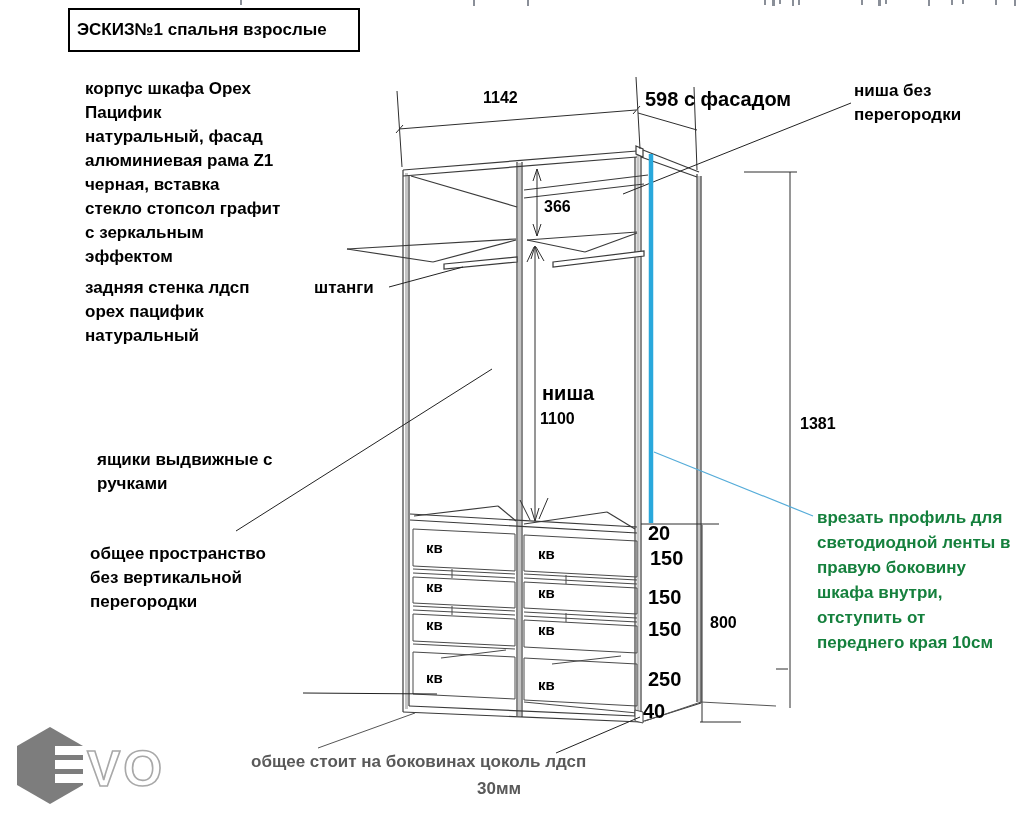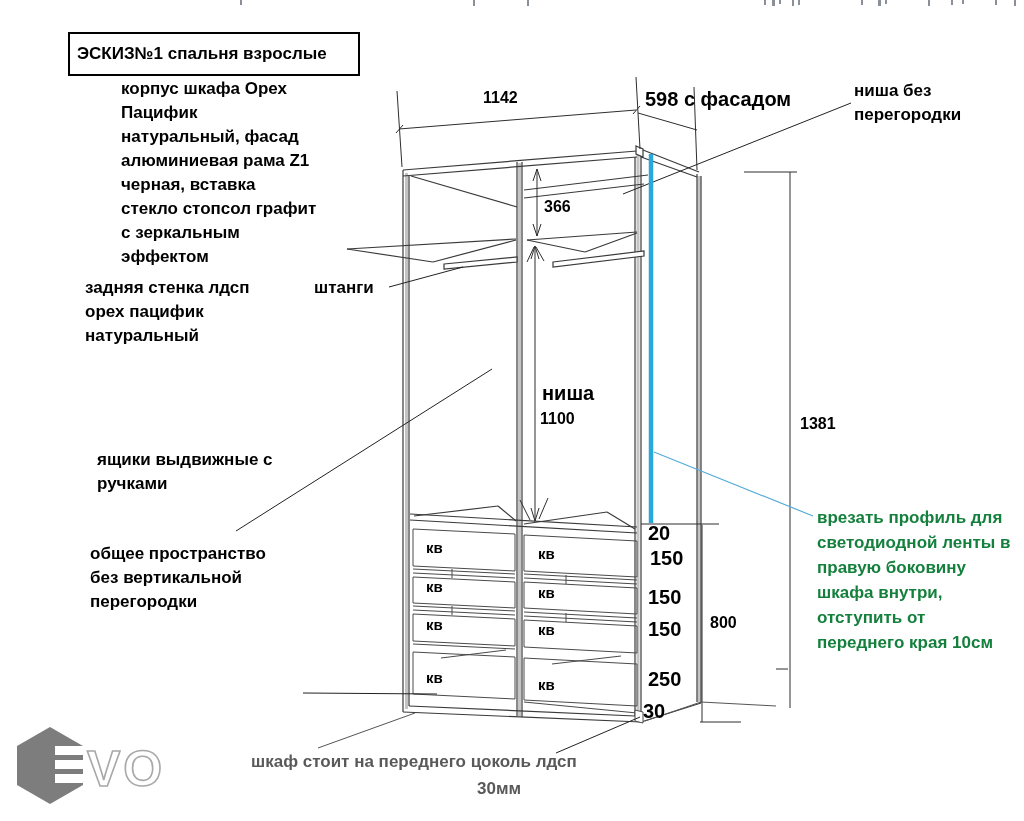--- a/index.html
+++ b/index.html
@@ -7,21 +7,20 @@
     position:relative;width:1024px;height:821px;background:#ffffff;overflow:hidden;
     font-family:"Liberation Sans",sans-serif;font-weight:bold;color:#000;
   }
   svg.layer{position:absolute;left:0;top:0;}
   .txt{position:absolute;white-space:pre-line;}
   .note{font-size:17px;line-height:24px;}
   .title-box{
     position:absolute;left:68px;top:8px;width:292px;height:44px;
     border:2px solid #000;display:flex;align-items:center;padding-left:7px;box-sizing:border-box;
     font-size:17px;
-    margin-top:24px;
   }
   .dim{position:absolute;font-size:16px;line-height:20px;}
   .dim-s{position:absolute;font-size:20px;line-height:19px;}
   .kv{position:absolute;font-size:15px;line-height:15px;}
   .gray{color:#595959;}
   .blue{color:#15803d;}
 </style>
 </head>
 <body>
 
@@ -182,21 +181,21 @@
         <rect x="55" y="774" width="31" height="9"></rect>
       </g>
       <text x="87" y="786" font-size="50" font-weight="bold" letter-spacing="3" fill="#ffffff" stroke="#a8a8a8" stroke-width="1.6" font-family="Liberation Sans, sans-serif">VO</text>
     </g>
   </svg>
 
   <div class="title-box">
     <span>ЭСКИЗ№1 спальня взрослые</span>
   </div>
 
-  <div class="txt note" style="left:85px;top:77px;margin-left:36px;">корпус шкафа Орех
+  <div class="txt note" style="left:85px;top:77px;">корпус шкафа Орех
 Пацифик
 натуральный, фасад
 алюминиевая рама Z1
 черная, вставка
 стекло стопсол графит
 с зеркальным
 эффектом</div>
   <div class="txt note" style="left:85px;top:276px;">задняя стенка лдсп
 орех пацифик
 натуральный</div>
@@ -208,37 +207,37 @@
 перегородки</div>
 
   <div class="txt note" style="left:854px;top:79px;">ниша без
 перегородки</div>
   <div class="txt note blue" style="left:817px;top:505px;line-height:25px;">врезать профиль для
 светодиодной ленты в
 правую боковину
 шкафа внутри,
 отступить от
 переднего края 10см</div>
-  <div class="txt note gray" style="left:251px;top:750px;">шкаф стоит на переднего  цоколь лдсп</div>
+  <div class="txt note gray" style="left:251px;top:750px;">общее стоит на боковинах  цоколь лдсп</div>
   <div class="txt note gray" style="left:477px;top:777px;">30мм</div>
 
   <div class="dim" style="left:483px;top:88px;">1142</div>
   <div class="dim-s" style="left:645px;top:90px;">598 с фасадом</div>
   <div class="dim" style="left:544px;top:197px;">366</div>
   <div class="dim-s" style="left:542px;top:384px;">ниша</div>
   <div class="dim" style="left:540px;top:409px;">1100</div>
   <div class="dim" style="left:800px;top:414px;">1381</div>
   <div class="dim" style="left:710px;top:613px;">800</div>
 
   <div class="dim-s" style="left:648px;top:524px;">20</div>
   <div class="dim-s" style="left:650px;top:549px;">150</div>
   <div class="dim-s" style="left:648px;top:588px;">150</div>
   <div class="dim-s" style="left:648px;top:620px;">150</div>
   <div class="dim-s" style="left:648px;top:670px;">250</div>
-  <div class="dim-s" style="left:643px;top:702px;">30</div>
+  <div class="dim-s" style="left:643px;top:702px;">40</div>
 
   <div class="kv" style="left:426px;top:540px;">кв</div>
   <div class="kv" style="left:426px;top:579px;">кв</div>
   <div class="kv" style="left:426px;top:617px;">кв</div>
   <div class="kv" style="left:426px;top:670px;">кв</div>
   <div class="kv" style="left:538px;top:546px;">кв</div>
   <div class="kv" style="left:538px;top:585px;">кв</div>
   <div class="kv" style="left:538px;top:622px;">кв</div>
   <div class="kv" style="left:538px;top:677px;">кв</div>
 

